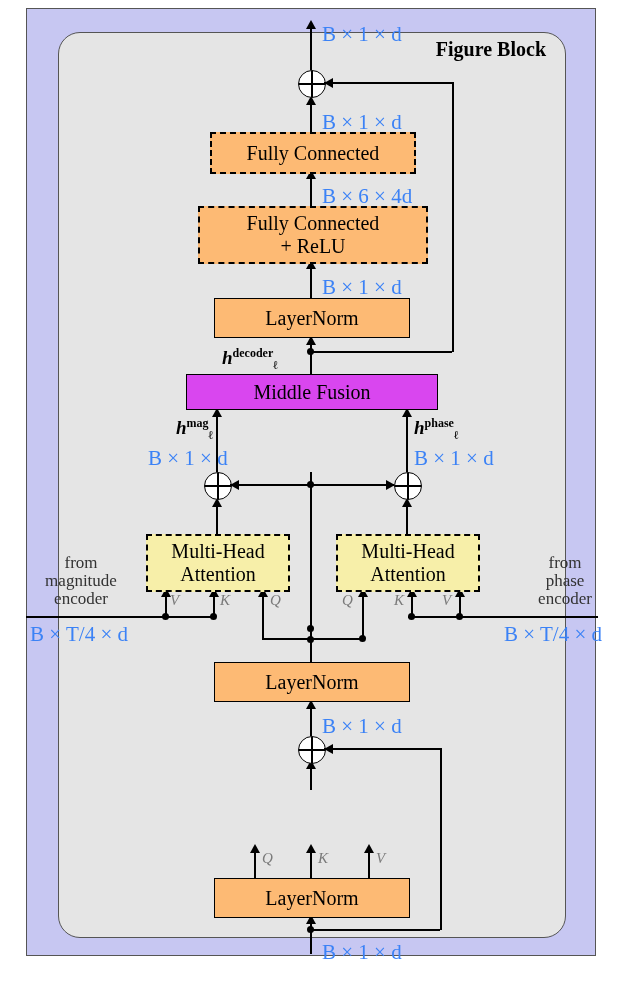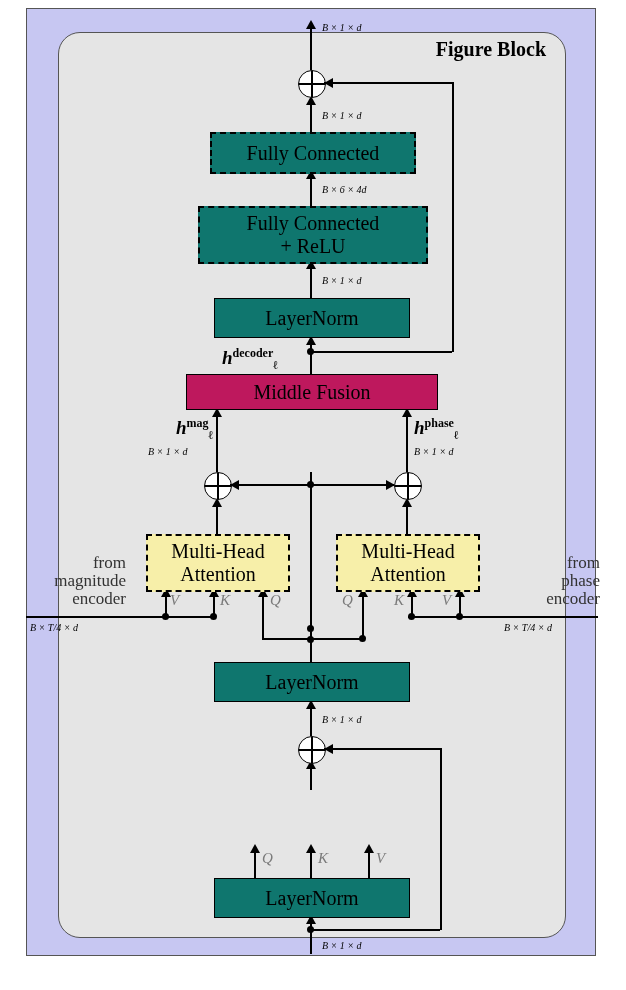--- a/index.html
+++ b/index.html
@@ -6,44 +6,44 @@
   .canvas{position:relative;width:626px;height:990px;margin:0 auto}
   
   .outer{position:absolute;top:8px;left:26px;width:568px;height:946px;
          background:#c7c7f2;border:1.5px solid #555}
   
   .decoder{position:absolute;top:32px;left:58px;width:506px;height:904px;
            background:#e5e5e5;border:1.5px solid #555;border-radius:22px}
   .decoder-title{position:absolute;top:38px;right:80px;font-weight:bold;font-size:20px}
   
   .blk{position:absolute;display:flex;align-items:center;justify-content:center;
-       text-align:center;font-size:20px;line-height:1.15;background:#0f766e;
+       text-align:center;font-size:20px;line-height:1.15;background:#fdba74;
        border:1.5px solid #000}
   .dashed{border:2px dashed #000}
-  .pink{background:#be185d;border:1.5px solid #000}
+  .pink{background:#d946ef;border:1.5px solid #000}
   .yel{background:#f7efa9}
   
   .oplus{position:absolute;width:26px;height:26px;border:1.5px solid #000;border-radius:50%;
          display:flex;align-items:center;justify-content:center;font-size:22px;background:#fff}
   .oplus::before{content:"";position:absolute;width:100%;height:1.5px;background:#000}
   .oplus::after{content:"";position:absolute;height:100%;width:1.5px;background:#000}
   
   .vline{position:absolute;width:1.5px;background:#000}
   .hline{position:absolute;height:1.5px;background:#000}
   
   .arr-up{position:absolute;width:0;height:0;border-left:5px solid transparent;
           border-right:5px solid transparent;border-bottom:9px solid #000}
   .arr-left{position:absolute;width:0;height:0;border-top:5px solid transparent;
             border-bottom:5px solid transparent;border-right:9px solid #000}
   .arr-right{position:absolute;width:0;height:0;border-top:5px solid transparent;
              border-bottom:5px solid transparent;border-left:9px solid #000}
   .dot{position:absolute;width:7px;height:7px;background:#000;border-radius:50%}
   
-  .dim{position:absolute;font-size:10px;color:#000000;font-style:italic}
-  .lbl{position:absolute;font-size:17px;color:#333;text-align:right;line-height:1.05}
+  .dim{position:absolute;font-size:21px;color:#3b82f6;}
+  .lbl{position:absolute;font-size:17px;color:#333;text-align:center;line-height:1.05}
   .lbl2{position:absolute;font-size:19px;font-style:italic;font-weight:bold}
   .sup{font-size:12px;vertical-align:super;font-style:normal}
   .sub{font-size:12px;vertical-align:sub;font-style:normal}
   .kvq{position:absolute;font-size:15px;color:#7a7a7a;font-style:italic}
 </style>
 </head>
 <body>
 
 <div class="canvas">
   <div class="outer"></div>

